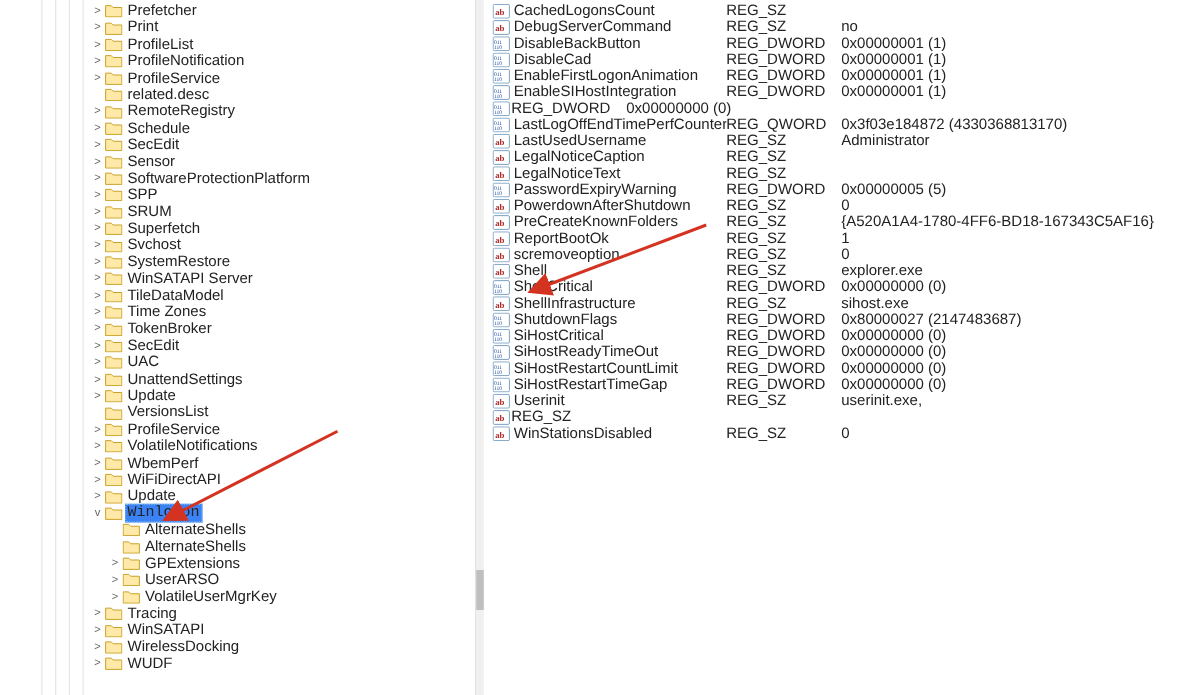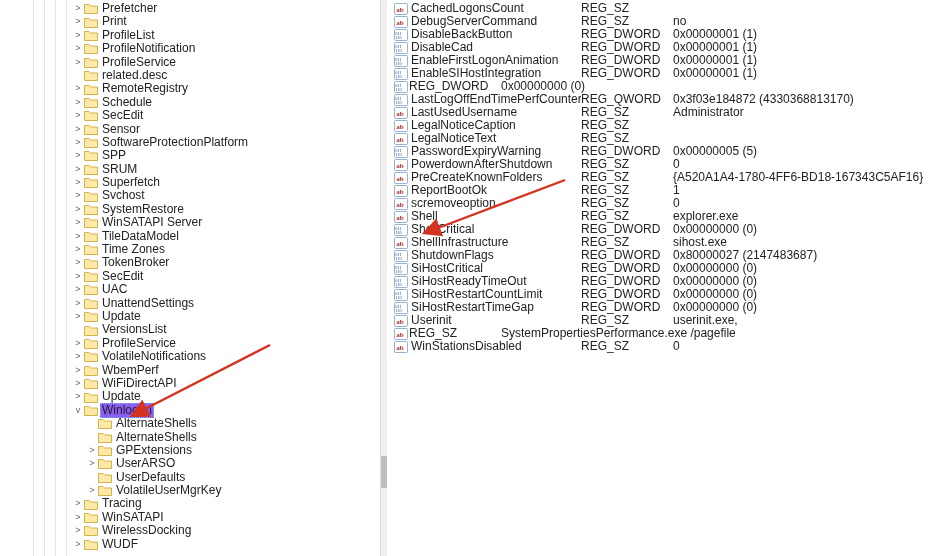--- a/index.html
+++ b/index.html
@@ -72,23 +72,24 @@
     height: 11px;
     display: inline-block;
     margin: 0 2px 0 0;
     position: relative;
   }
   .tree-row .folder svg { display:block; }
   .tree-row .label {
     padding: 0 2px;
   }
   .tree-row.selected .label {
-    background: #8b5cf6;
+    background: #3b82f6;
     border: 1px dotted #7ab6e8;
     padding: 0 1px;
+    font-family: Liberation Mono, monospace;
   }
   
   .vlines {
     position: absolute;
     top: 0; bottom: 0; left: 0; right: 0;
     pointer-events: none;
   }
   .vlines div {
     position: absolute;
     top: 0;
@@ -490,30 +491,20 @@
           <span class="expander">&gt;</span>
           <span class="folder">
             <svg width="14" height="11" viewBox="0 0 14 11">
               <path d="M0.5 1.5 L5 1.5 L6.5 3 L13.5 3 L13.5 10.5 L0.5 10.5 Z" fill="#ffe9a8" stroke="#c9a227" stroke-width="0.8"></path>
             </svg>
           </span>
           <span class="label">UserARSO</span>
         </div>
         <div class="tree-row">
           <span class="spacer" style="width: 56px;"></span>
-          <span class="expander"></span>
-          <span class="folder">
-            <svg width="14" height="11" viewBox="0 0 14 11">
-              <path d="M0.5 1.5 L5 1.5 L6.5 3 L13.5 3 L13.5 10.5 L0.5 10.5 Z" fill="#ffe9a8" stroke="#c9a227" stroke-width="0.8"></path>
-            </svg>
-          </span>
-          <span class="label">UserDefaults</span>
-        </div>
-        <div class="tree-row">
-          <span class="spacer" style="width: 56px;"></span>
           <span class="expander">&gt;</span>
           <span class="folder">
             <svg width="14" height="11" viewBox="0 0 14 11">
               <path d="M0.5 1.5 L5 1.5 L6.5 3 L13.5 3 L13.5 10.5 L0.5 10.5 Z" fill="#ffe9a8" stroke="#c9a227" stroke-width="0.8"></path>
             </svg>
           </span>
           <span class="label">VolatileUserMgrKey</span>
         </div>
         <div class="tree-row">
           <span class="spacer" style="width: 42px;"></span>
@@ -851,21 +842,20 @@
           <span class="data">userinit.exe,</span>
         </div>
         <div class="val-row">
           <span class="icon">
             <svg width="14" height="12" viewBox="0 0 14 12">
               <rect x="0.5" y="0.5" width="13" height="11" rx="1" fill="#fff" stroke="#7aa0c4" stroke-width="0.8"></rect>
               <text x="2.2" y="9" font-size="7" font-family="Segoe UI" fill="#b02a2a" font-weight="bold">ab</text>
             </svg>
           </span>
           <span class="type">REG_SZ</span>
-          <span class="data">SystemPropertiesPerformance.exe /pagefile</span>
         </div>
         <div class="val-row">
           <span class="icon">
             <svg width="14" height="12" viewBox="0 0 14 12">
               <rect x="0.5" y="0.5" width="13" height="11" rx="1" fill="#fff" stroke="#7aa0c4" stroke-width="0.8"></rect>
               <text x="2.2" y="9" font-size="7" font-family="Segoe UI" fill="#b02a2a" font-weight="bold">ab</text>
             </svg>
           </span>
           <span class="name">WinStationsDisabled</span>
           <span class="type">REG_SZ</span>

